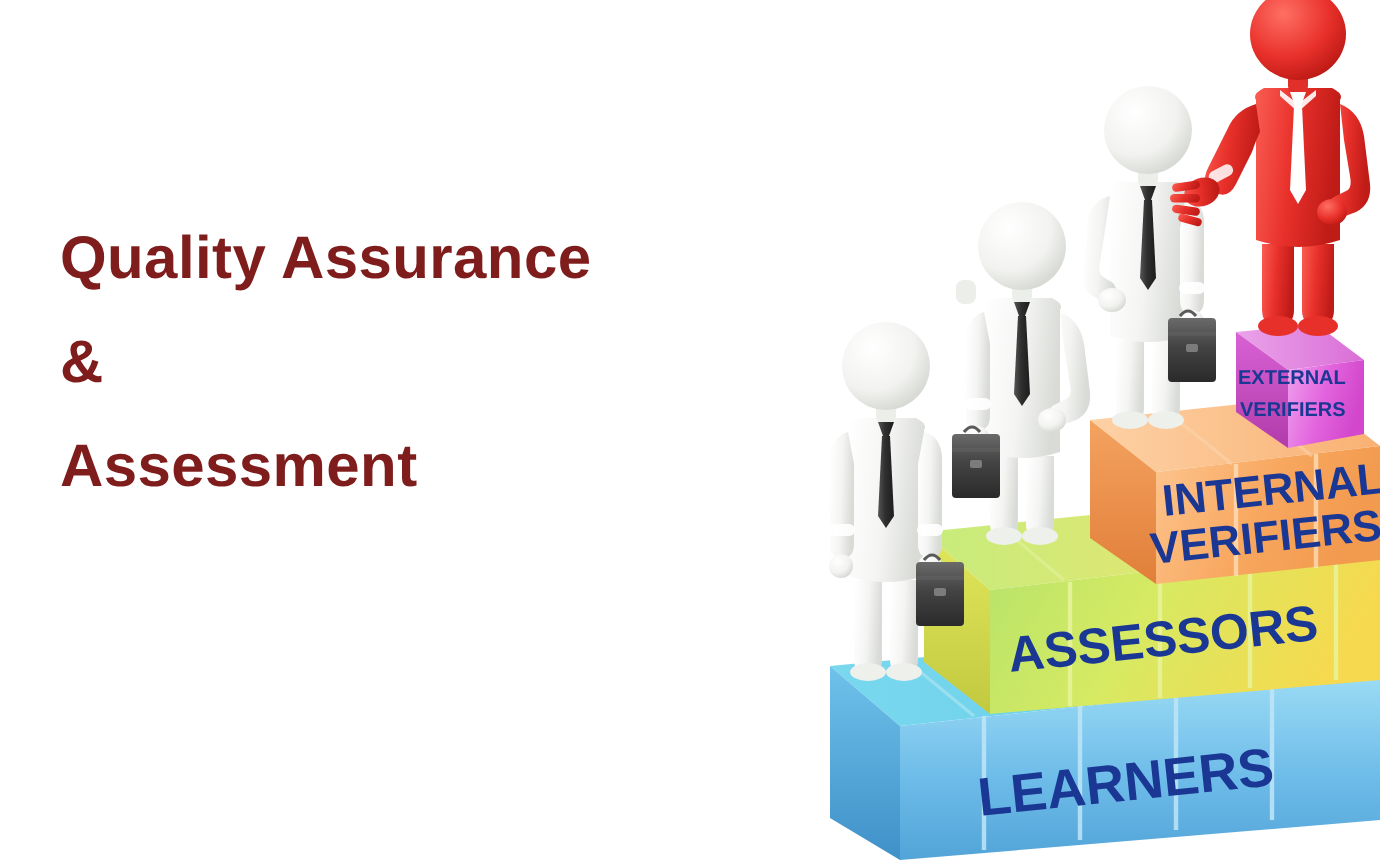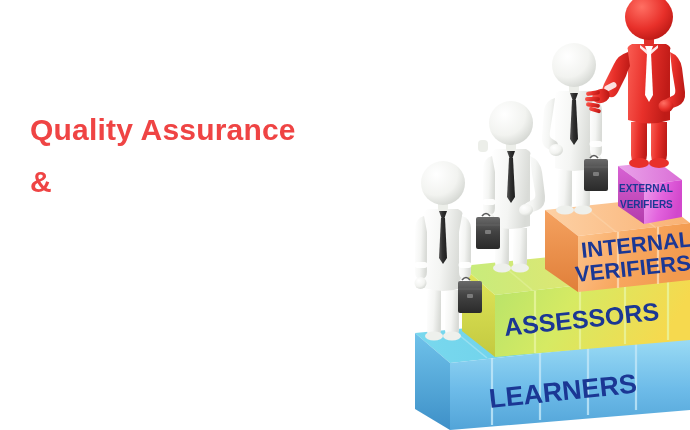--- a/index.html
+++ b/index.html
@@ -14,21 +14,21 @@
     overflow: hidden;
     font-family: "Liberation Sans", sans-serif;
   }
 
   
   #title-block {
     position: absolute;
     left: 30px;
     top: 104px;
     width: 330px;
-    color: #ef4444;
+    color: #7f1d1d;
     font-weight: bold;
     font-size: 30px;
     line-height: 52px;
     letter-spacing: 0.2px;
   }
   #title-block .tline { display: block; white-space: nowrap; }
 
   
   #illustration {
     position: absolute;
@@ -44,20 +44,21 @@
     font-weight: bold;
     fill: #1b3794;
   }
 </style>
 </head>
 <body>
 
 <div id="title-block">
   <span class="tline">Quality Assurance</span>
   <span class="tline">&amp;</span>
+  <span class="tline">Assessment</span>
 </div>
 
 <div id="illustration">
 <svg width="300" height="430" viewBox="0 0 300 430" xmlns="http://www.w3.org/2000/svg">
   <defs>
 
     <linearGradient id="gBlueFace" x1="0" y1="0" x2="0" y2="1">
       <stop offset="0%" stop-color="#9cdcf5"></stop>
       <stop offset="55%" stop-color="#6ebce9"></stop>
       <stop offset="100%" stop-color="#52a4d8"></stop>

